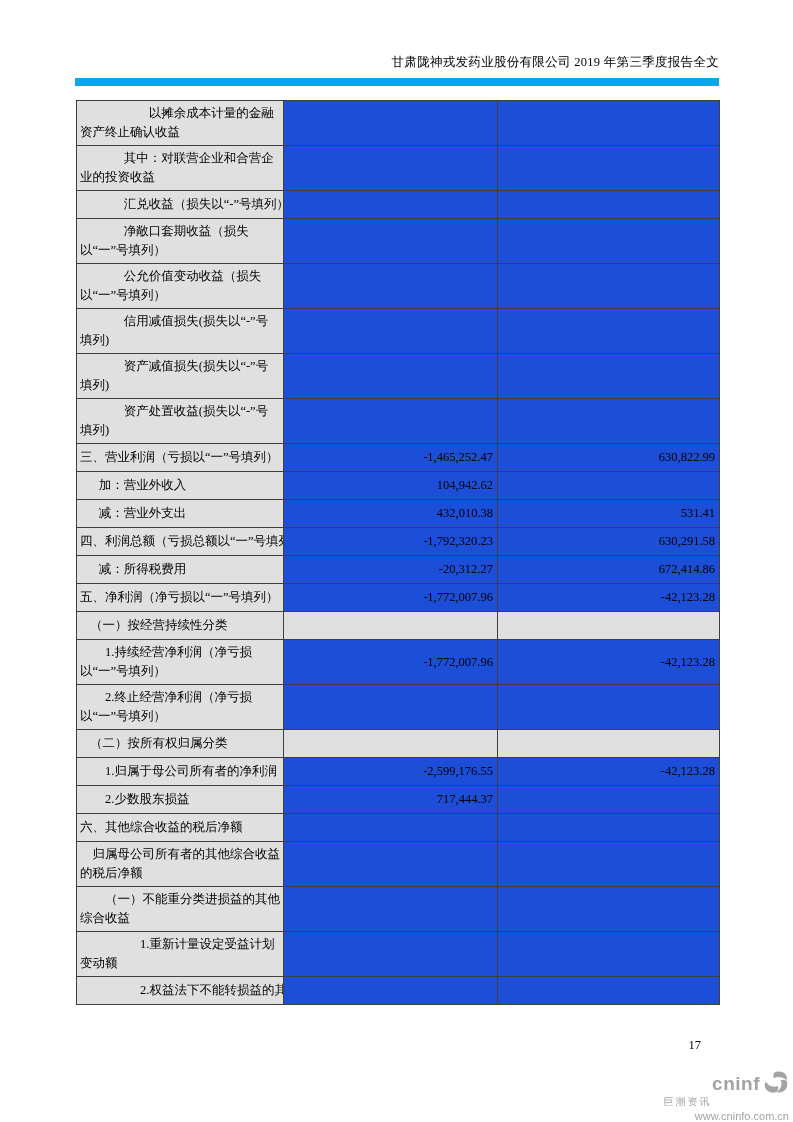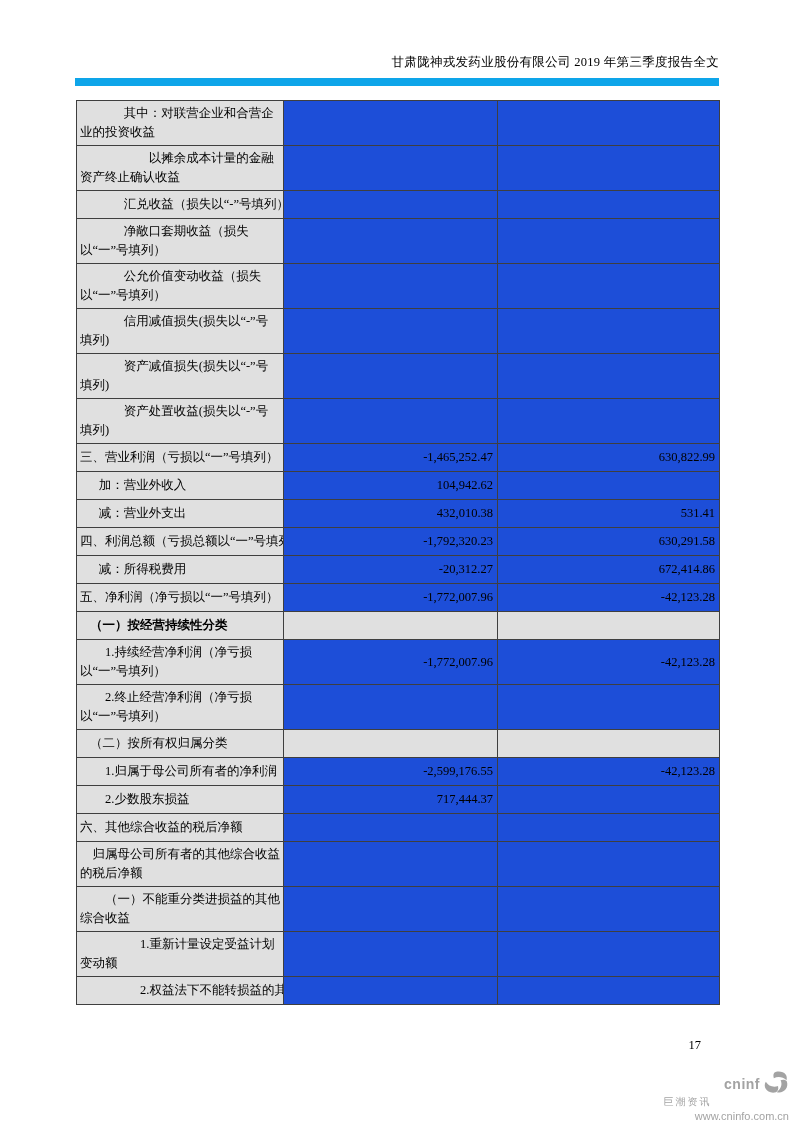--- a/index.html
+++ b/index.html
@@ -68,21 +68,21 @@
     font-family: "Liberation Sans", sans-serif;
     text-align: right;
   }
   .wm-row1 {
     display: flex;
     justify-content: flex-end;
     align-items: center;
   }
   .wm-brand {
     font-weight: bold;
-    font-size: 14px;
+    font-size: 19px;
     letter-spacing: 0.5px;
     line-height: 20px;
   }
   .wm-swirl { margin-left: 2px; }
   .wm-cn {
     font-size: 10px;
     letter-spacing: 2px;
     padding-right: 28px;
     margin-top: -3px;
     text-align: center;
@@ -100,26 +100,26 @@
   <div class="page-header">甘肃陇神戎发药业股份有限公司 2019 年第三季度报告全文</div>
 
   <table class="fin-table">
     <colgroup>
       <col style="width:207px">
       <col style="width:214px">
       <col style="width:222px">
     </colgroup>
     <tbody id="table-body">
         <tr class="l2">
+          <td class="label-cell" style="text-indent: 5.5em;">以摊余成本计量的金融资产终止确认收益</td>
+          <td class="num-cell"></td>
+          <td class="num-cell"></td>
+        </tr>
+        <tr class="l2">
           <td class="label-cell" style="text-indent: 3.5em;">其中：对联营企业和合营企业的投资收益</td>
-          <td class="num-cell"></td>
-          <td class="num-cell"></td>
-        </tr>
-        <tr class="l2">
-          <td class="label-cell" style="text-indent: 5.5em;">以摊余成本计量的金融资产终止确认收益</td>
           <td class="num-cell"></td>
           <td class="num-cell"></td>
         </tr>
         <tr class="l1">
           <td class="label-cell" style="text-indent: 3.5em;">汇兑收益（损失以“-”号填列）</td>
           <td class="num-cell"></td>
           <td class="num-cell"></td>
         </tr>
         <tr class="l2">
           <td class="label-cell" style="text-indent: 3.5em;">净敞口套期收益（损失以“一”号填列）</td>
@@ -170,21 +170,21 @@
           <td class="label-cell" style="text-indent: 1.5em;">减：所得税费用</td>
           <td class="num-cell">-20,312.27</td>
           <td class="num-cell">672,414.86</td>
         </tr>
         <tr class="l1">
           <td class="label-cell" style="text-indent: 0em;">五、净利润（净亏损以“一”号填列）</td>
           <td class="num-cell">-1,772,007.96</td>
           <td class="num-cell">-42,123.28</td>
         </tr>
         <tr class="l1 shaded">
-          <td class="label-cell" style="text-indent: 0.8em; font-weight: bold;">（一）按经营持续性分类</td>
+          <td class="label-cell" style="text-indent: 0.8em;">（一）按经营持续性分类</td>
           <td class="num-cell"></td>
           <td class="num-cell"></td>
         </tr>
         <tr class="l2">
           <td class="label-cell" style="text-indent: 2em;">1.持续经营净利润（净亏损以“一”号填列）</td>
           <td class="num-cell">-1,772,007.96</td>
           <td class="num-cell">-42,123.28</td>
         </tr>
         <tr class="l2">
           <td class="label-cell" style="text-indent: 2em;">2.终止经营净利润（净亏损以“一”号填列）</td>

